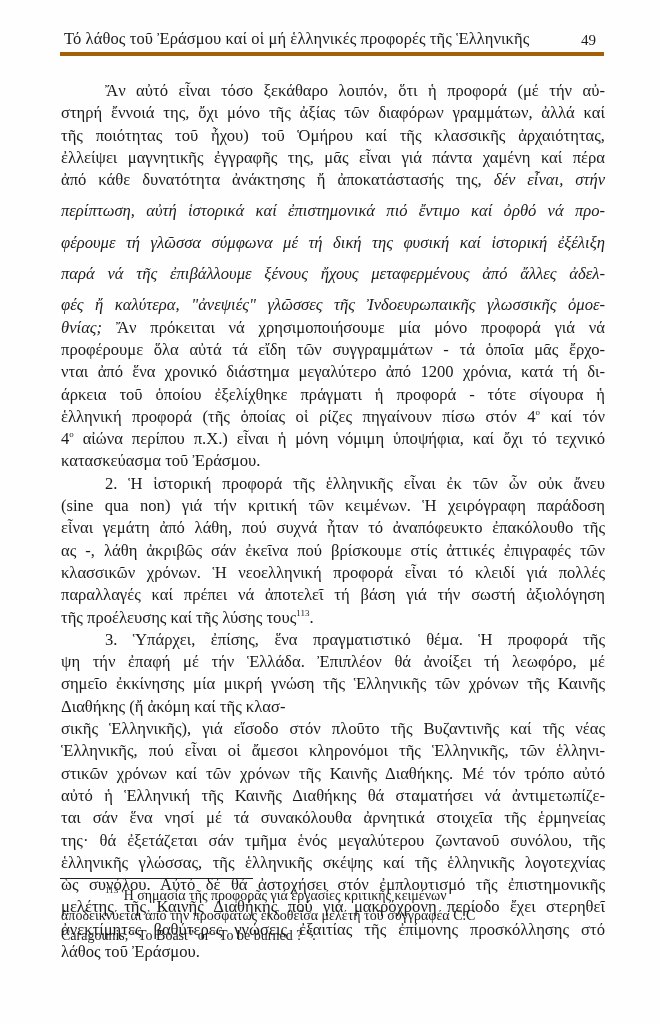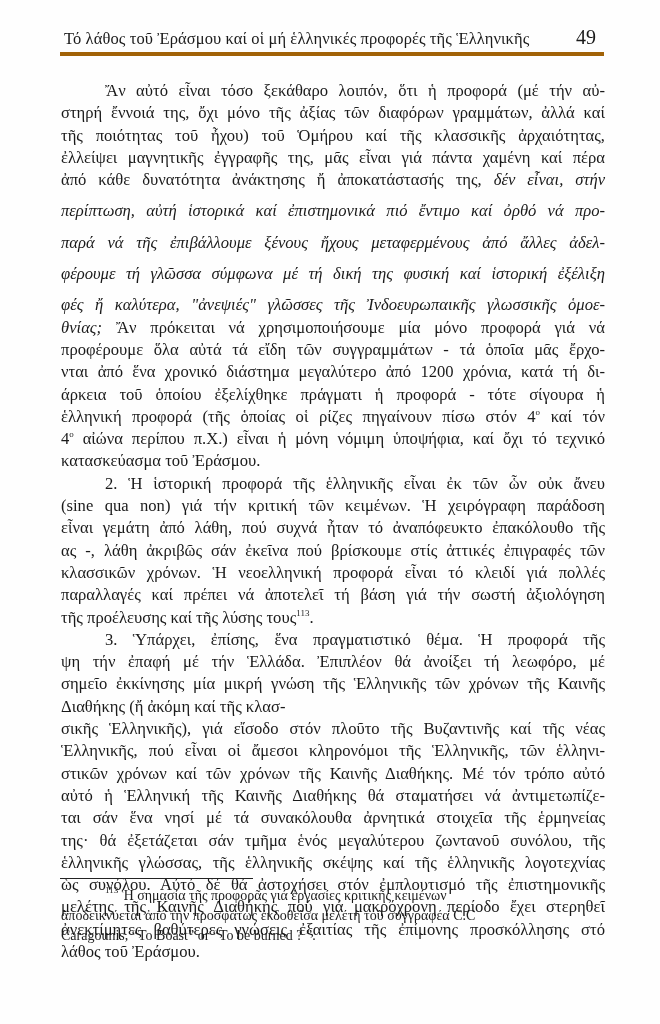--- a/index.html
+++ b/index.html
@@ -34,21 +34,21 @@
       left: 4px;
       bottom: 3px;
       font-size: 16.5px;
       white-space: nowrap;
       letter-spacing: 0.1px;
     }
     .page-number {
       position: absolute;
       right: 8px;
       bottom: 3px;
-      font-size: 20px;
+      font-size: 15px;
     }
     .body-text {
       position: absolute;
       left: 61px;
       top: 80px;
       width: 544px;
       font-size: 16.6px;
       line-height: 22.3px;
     }
     .line {
@@ -96,22 +96,22 @@
   </div>
 
   <div class="body-text">
 
     <span class="line indent">Ἄν αὐτό εἶναι τόσο ξεκάθαρο λοιπόν, ὅτι ἡ προφορά (μέ τήν αὐ-</span>
     <span class="line">στηρή ἔννοιά της, ὄχι μόνο τῆς ἀξίας τῶν διαφόρων γραμμάτων, ἀλλά καί</span>
     <span class="line">τῆς ποιότητας τοῦ ἦχου) τοῦ Ὁμήρου καί τῆς κλασσικῆς ἀρχαιότητας,</span>
     <span class="line">ἐλλείψει μαγνητικῆς ἐγγραφῆς της, μᾶς εἶναι γιά πάντα χαμένη καί πέρα</span>
     <span class="line"><span>ἀπό κάθε δυνατότητα ἀνάκτησης ἤ ἀποκατάστασής της,</span> <span class="it">δέν εἶναι, στήν</span></span>
     <span class="line it">περίπτωση, αὐτή ἱστορικά καί ἐπιστημονικά πιό ἔντιμο καί ὀρθό νά προ-</span>
+    <span class="line it">φέρουμε τή γλῶσσα σύμφωνα μέ τή δική της φυσική καί ἱστορική ἐξέλιξη</span>
     <span class="line it">παρά νά τῆς ἐπιβάλλουμε ξένους ἤχους μεταφερμένους ἀπό ἄλλες ἀδελ-</span>
-    <span class="line it">φέρουμε τή γλῶσσα σύμφωνα μέ τή δική της φυσική καί ἱστορική ἐξέλιξη</span>
     <span class="line it">φές ἤ καλύτερα, "ἀνεψιές" γλῶσσες τῆς Ἰνδοευρωπαικῆς γλωσσικῆς ὁμοε-</span>
     <span class="line"><span class="it">θνίας;</span> <span>Ἄν πρόκειται νά χρησιμοποιήσουμε μία μόνο προφορά γιά νά</span></span>
     <span class="line">προφέρουμε ὅλα αὐτά τά εἴδη τῶν συγγραμμάτων - τά ὁποῖα μᾶς ἔρχο-</span>
     <span class="line">νται ἀπό ἕνα χρονικό διάστημα μεγαλύτερο ἀπό 1200 χρόνια, κατά τή δι-</span>
     <span class="line">άρκεια τοῦ ὁποίου ἐξελίχθηκε πράγματι ἡ προφορά - τότε σίγουρα ἡ</span>
     <span class="line"><span>ἑλληνική προφορά (τῆς ὁποίας οἱ ρίζες πηγαίνουν πίσω στόν 4</span><sup>ο</sup><span> καί τόν</span></span>
     <span class="line"><span>4</span><sup>ο</sup><span> αἰώνα περίπου π.Χ.) εἶναι ἡ μόνη νόμιμη ὑποψήφια, καί ὄχι τό τεχνικό</span></span>
     <span class="line last">κατασκεύασμα τοῦ Ἐράσμου.</span>
 
     <span class="line indent">2. Ἡ ἱστορική προφορά τῆς ἑλληνικῆς εἶναι ἐκ τῶν ὧν οὐκ ἄνευ</span>

